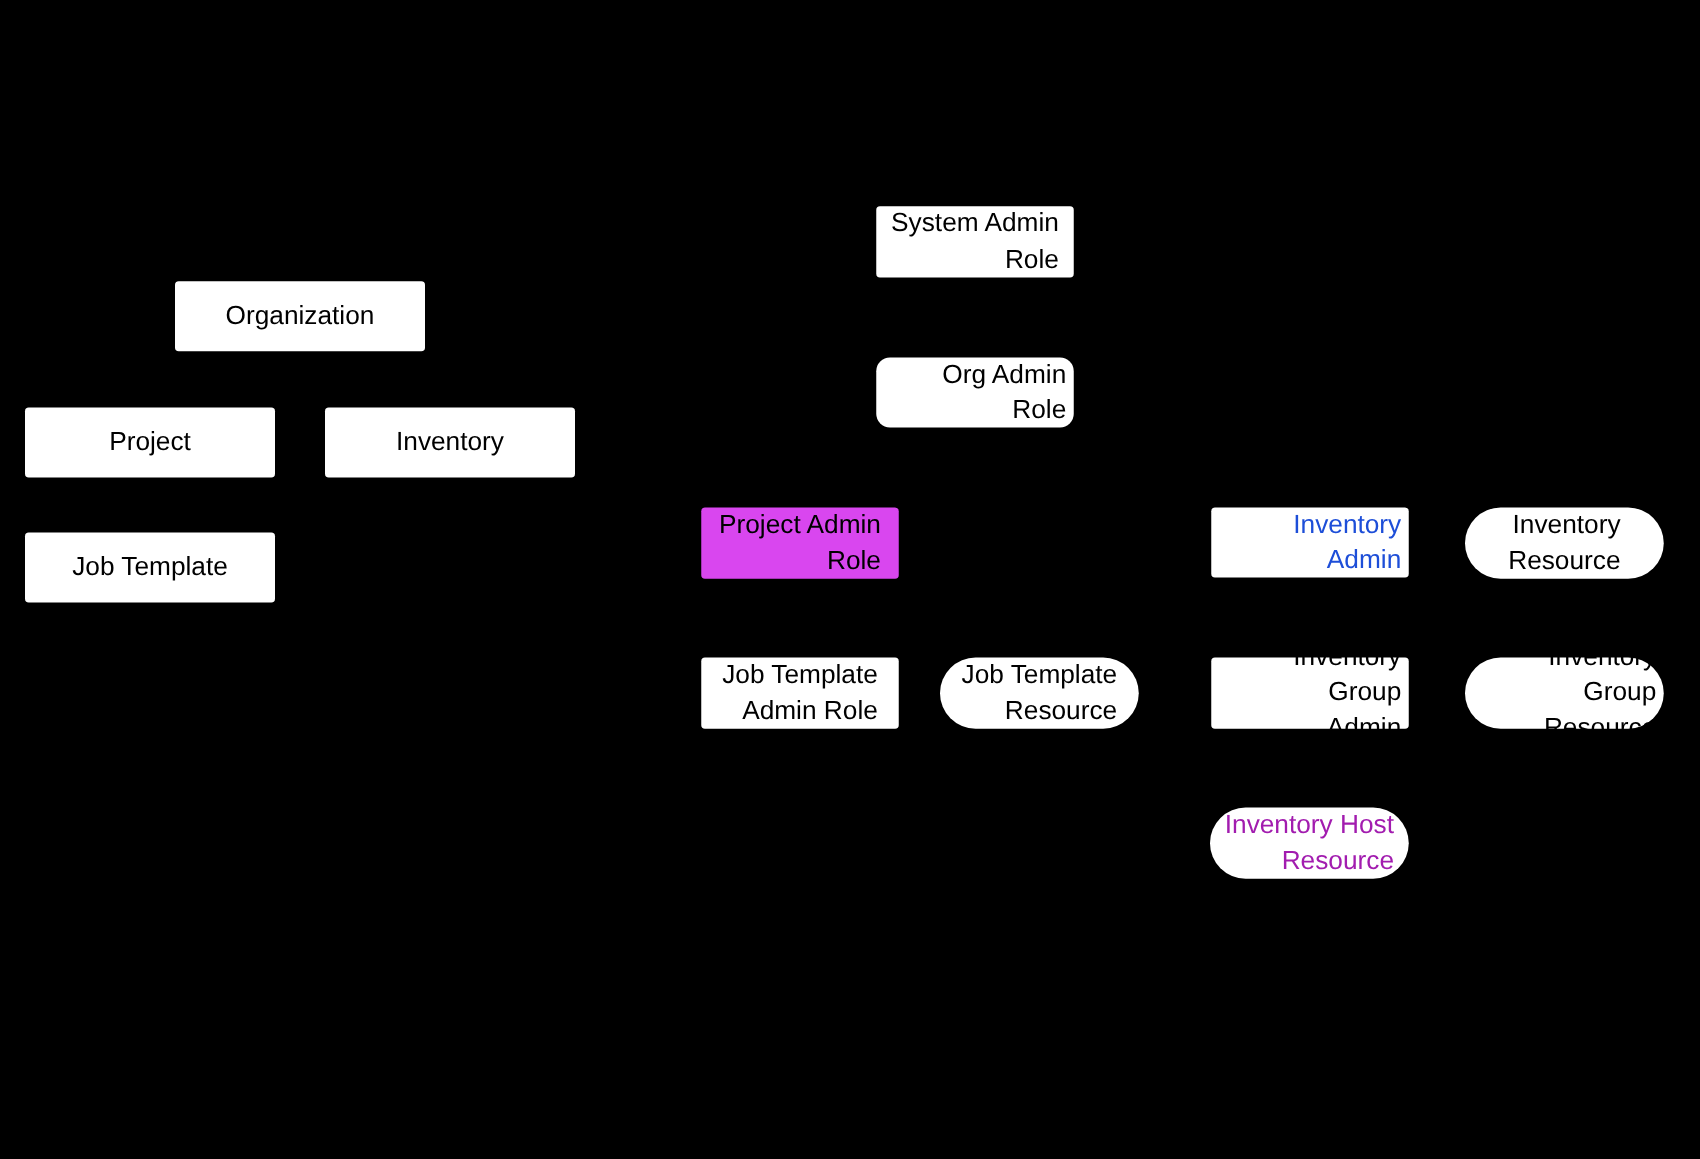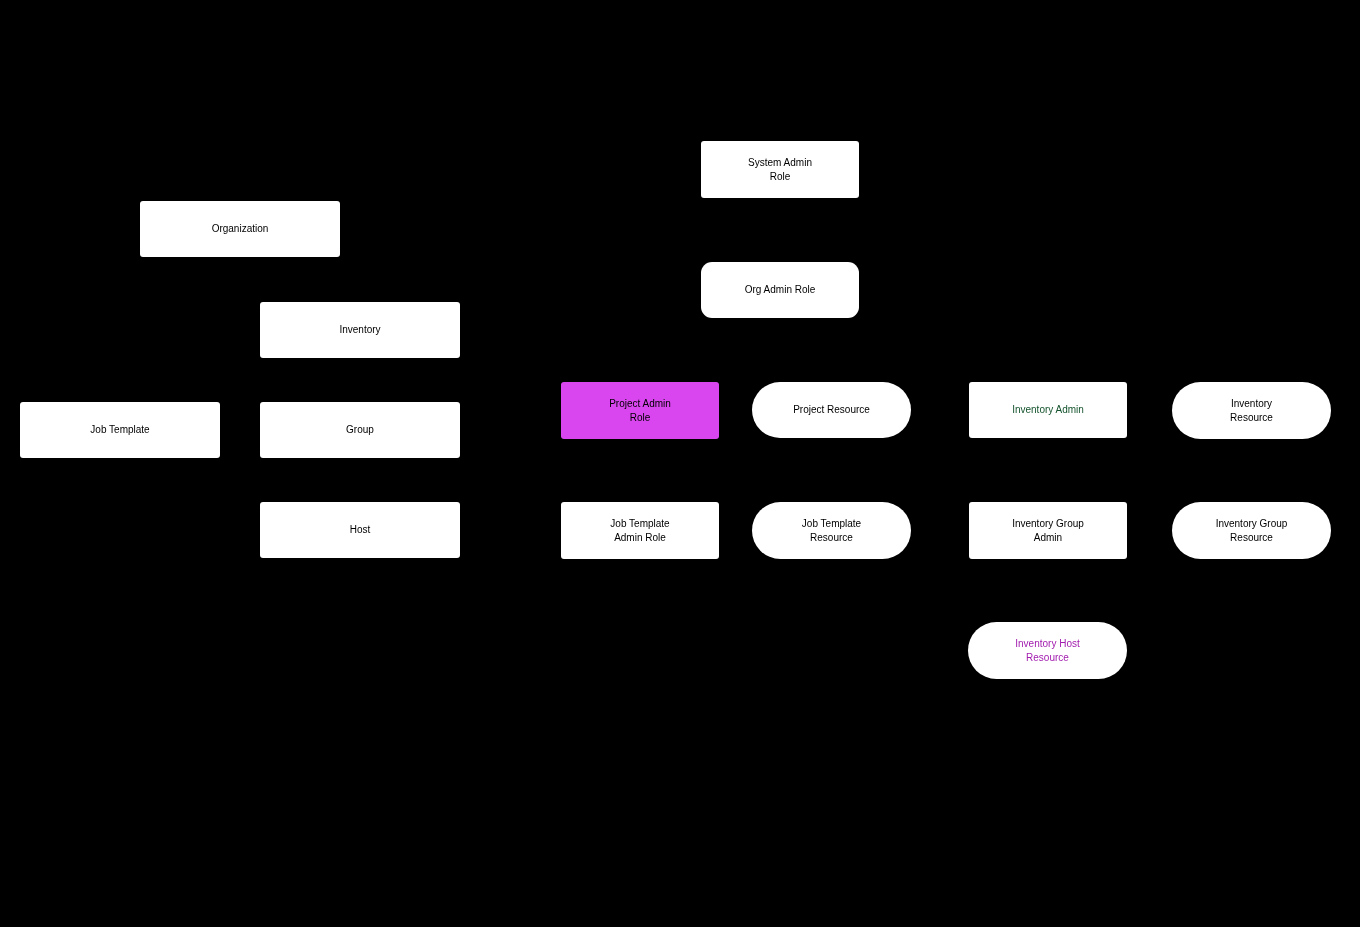--- a/index.html
+++ b/index.html
@@ -22,50 +22,49 @@
     height: 927px;
     background: #000000;
   }
   .node {
     position: absolute;
     background: #ffffff;
     color: #000000;
     display: flex;
     align-items: center;
     justify-content: center;
-    text-align: center;
-    font-size: 10px;
+    text-align: right;
+    font-size: 21px;
     line-height: 1.35;
     box-sizing: border-box;
     padding: 2px 6px;
     white-space: pre-line;
+    margin-top: 24px;
   }
   .node.rect {
     border-radius: 3px;
   }
   .node.pill {
     border-radius: 999px;
   }
 </style>
 </head>
 <body>
 
 <div id="canvas">
     <div class="node rect" style="left: 140px; top: 201px; width: 200px; height: 56px; background: rgb(255, 255, 255); color: rgb(0, 0, 0);">Organization</div>
+    <div class="node rect" style="left: 20px; top: 302px; width: 200px; height: 56px; background: rgb(255, 255, 255); color: rgb(0, 0, 0);">Project</div>
     <div class="node rect" style="left: 260px; top: 302px; width: 200px; height: 56px; background: rgb(255, 255, 255); color: rgb(0, 0, 0);">Inventory</div>
     <div class="node rect" style="left: 20px; top: 402px; width: 200px; height: 56px; background: rgb(255, 255, 255); color: rgb(0, 0, 0);">Job Template</div>
-    <div class="node rect" style="left: 260px; top: 402px; width: 200px; height: 56px; background: rgb(255, 255, 255); color: rgb(0, 0, 0);">Group</div>
-    <div class="node rect" style="left: 260px; top: 502px; width: 200px; height: 56px; background: rgb(255, 255, 255); color: rgb(0, 0, 0);">Host</div>
     <div class="node rect" style="left: 701px; top: 141px; width: 158px; height: 57px; background: rgb(255, 255, 255); color: rgb(0, 0, 0);">System Admin
 Role</div>
     <div class="node rect" style="left: 701px; top: 262px; width: 158px; height: 56px; background: rgb(255, 255, 255); color: rgb(0, 0, 0); border-radius: 11px;">Org Admin Role</div>
     <div class="node rect" style="left: 561px; top: 382px; width: 158px; height: 57px; background: #d946ef; color: rgb(0, 0, 0);">Project Admin
 Role</div>
-    <div class="node pill" style="left: 752px; top: 382px; width: 159px; height: 56px; background: rgb(255, 255, 255); color: rgb(0, 0, 0);">Project Resource</div>
-    <div class="node rect" style="left: 969px; top: 382px; width: 158px; height: 56px; background: rgb(255, 255, 255); color: #14532d;">Inventory Admin</div>
+    <div class="node rect" style="left: 969px; top: 382px; width: 158px; height: 56px; background: rgb(255, 255, 255); color: #1d4ed8;">Inventory Admin</div>
     <div class="node pill" style="left: 1172px; top: 382px; width: 159px; height: 57px; background: rgb(255, 255, 255); color: rgb(0, 0, 0);">Inventory
 Resource</div>
     <div class="node rect" style="left: 561px; top: 502px; width: 158px; height: 57px; background: rgb(255, 255, 255); color: rgb(0, 0, 0);">Job Template
 Admin Role</div>
     <div class="node pill" style="left: 752px; top: 502px; width: 159px; height: 57px; background: rgb(255, 255, 255); color: rgb(0, 0, 0);">Job Template
 Resource</div>
     <div class="node rect" style="left: 969px; top: 502px; width: 158px; height: 57px; background: rgb(255, 255, 255); color: rgb(0, 0, 0);">Inventory Group
 Admin</div>
     <div class="node pill" style="left: 1172px; top: 502px; width: 159px; height: 57px; background: rgb(255, 255, 255); color: rgb(0, 0, 0);">Inventory Group
 Resource</div>

